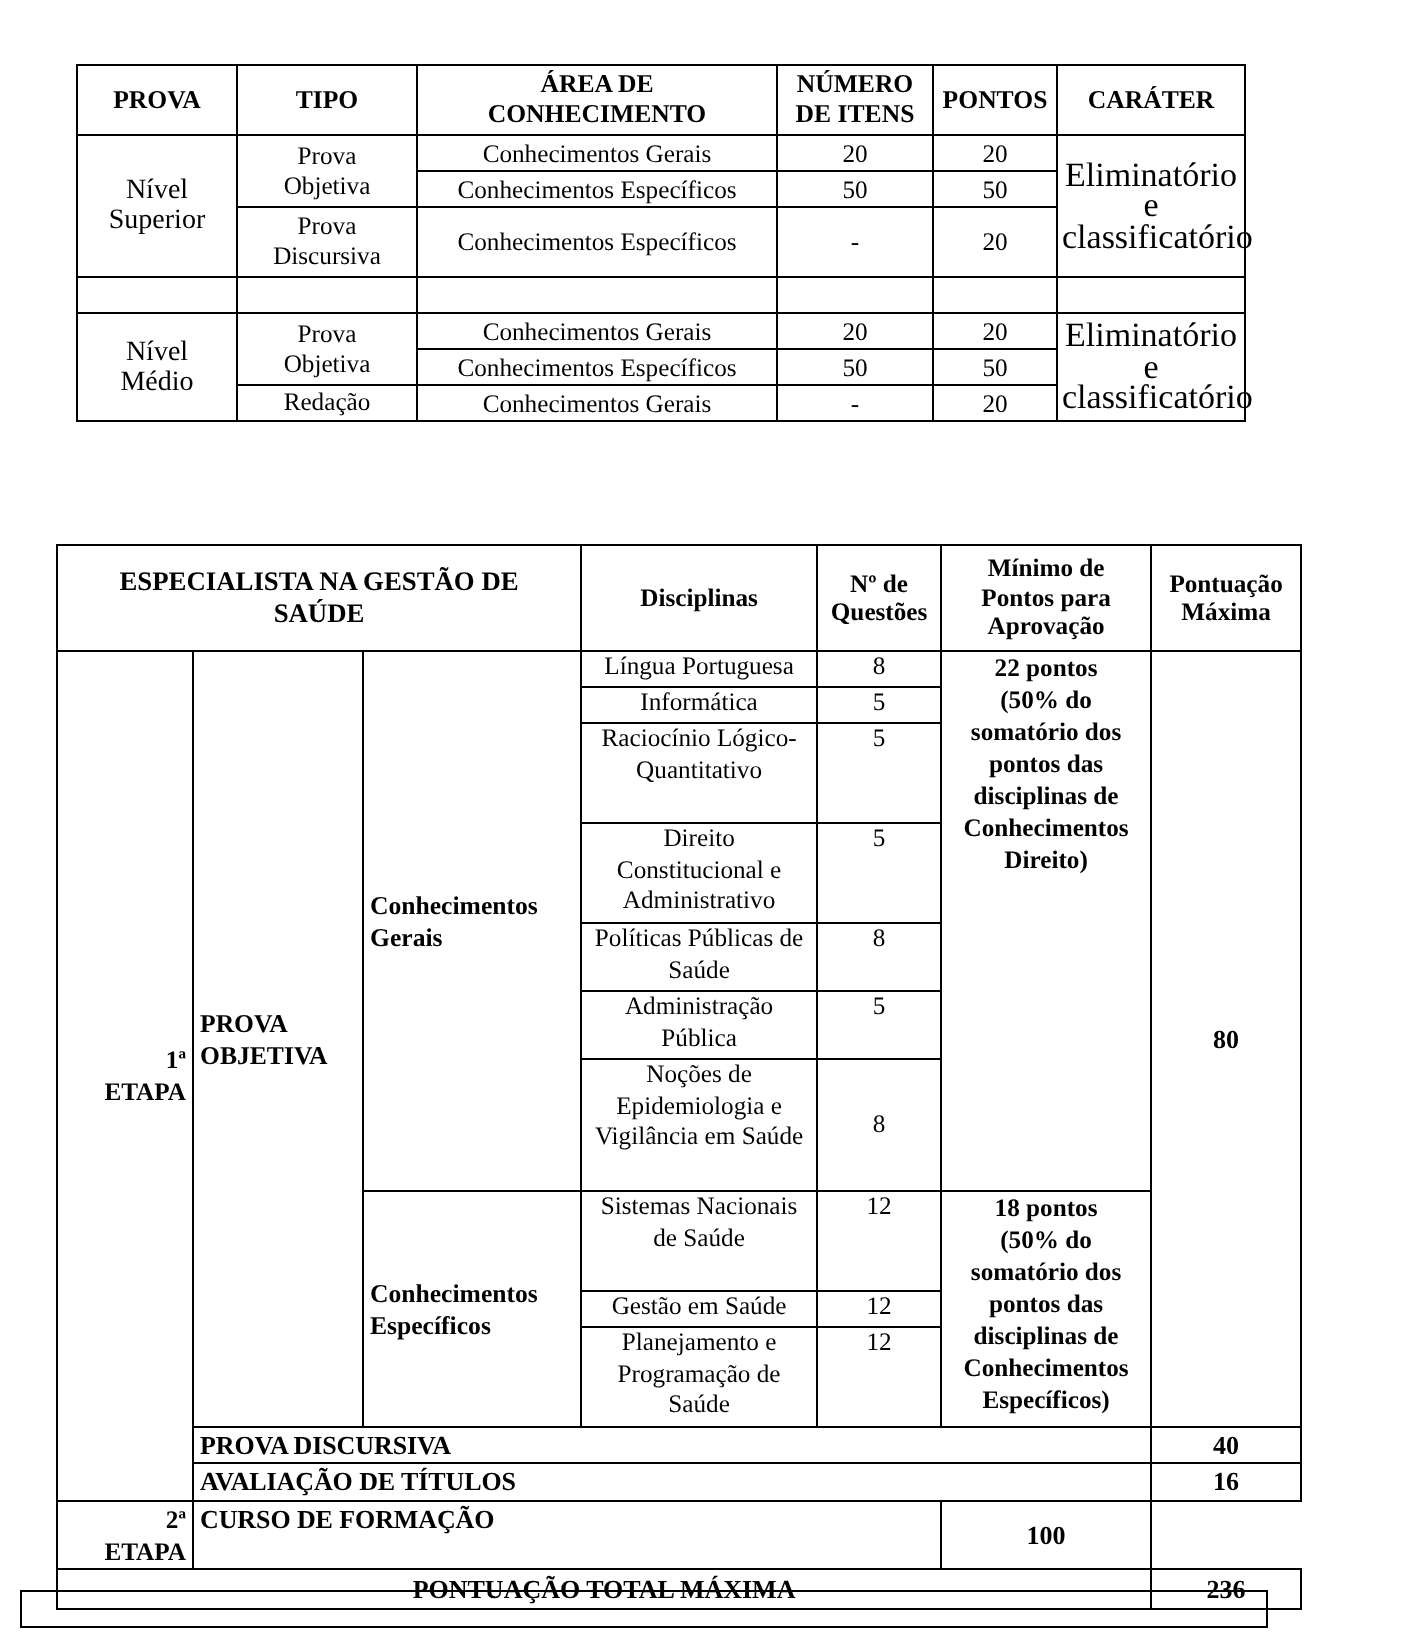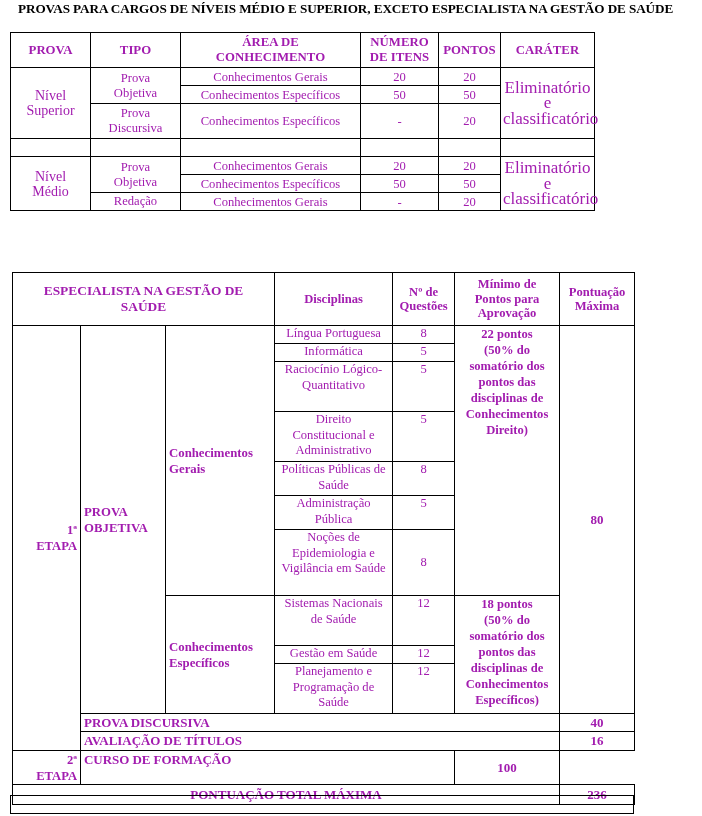--- a/index.html
+++ b/index.html
@@ -45,21 +45,22 @@
     top: 249px;
     width: 640px;
   }
 
   
   table.doc-table {
     border-collapse: collapse;
     table-layout: fixed;
     font-family: "Liberation Serif", serif;
     font-size: 12.6px;
-    color: #a21caf;
+    color: #000000;
+    margin-left: 28px;
   }
   table.doc-table td {
     border: 1px solid #000000;
     padding: 0 2px;
     vertical-align: middle;
     text-align: center;
     line-height: 14px;
   }
 
   
@@ -77,21 +78,21 @@
     line-height: 15px;
   }
   #table-1 td.blank-row { height: 17px; border-left: 1px solid #000; }
   #table-1 td.lvl { font-size: 14px; line-height: 15px; }
   #table-1 td.tipo { font-size: 12.6px; line-height: 15px; }
   #table-1 td.carater { font-size: 17px; line-height: 15.5px; }
 
   
   #table-2 {
     position: absolute;
-    left: 12px;
+    left: 0;
     top: 272px;
     width: 622px;
     border-radius: 10px;
   }
   #table-2 td {
     height: 16px;
     vertical-align: top;
     text-align: center;
     padding: 0 3px;
     line-height: 15.6px;
@@ -161,21 +162,20 @@
     width: 622px;
     height: 17px;
     border: 1px solid #000;
   }
 </style>
 </head>
 <body>
 
 <div class="page">
 
-  <div id="title-1" class="doc-title">PROVAS PARA CARGOS DE NÍVEIS MÉDIO E SUPERIOR, EXCETO ESPECIALISTA NA GESTÃO DE SAÚDE</div>
 
   <table id="table-1" class="doc-table">
     <colgroup>
       <col style="width:80px">
       <col style="width:90px">
       <col style="width:180px">
       <col style="width:78px">
       <col style="width:62px">
       <col style="width:94px">
     </colgroup>

